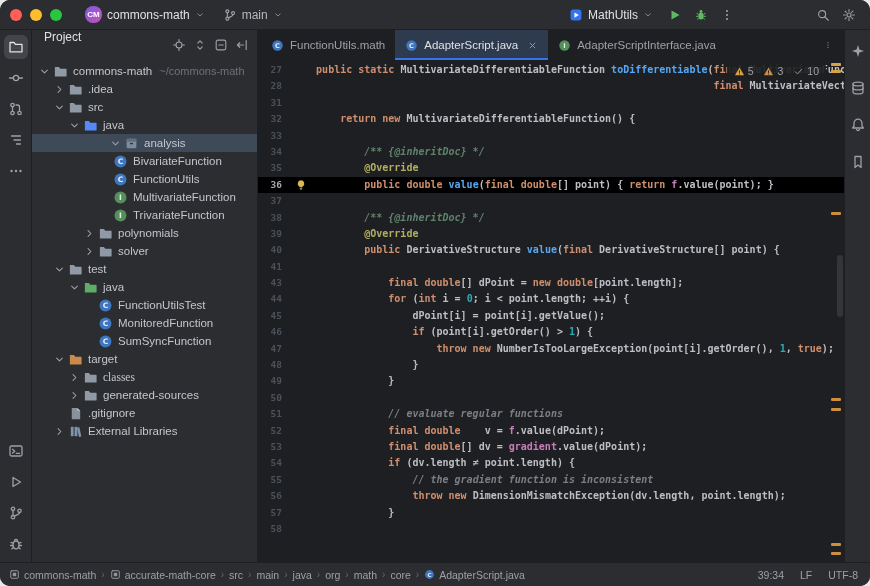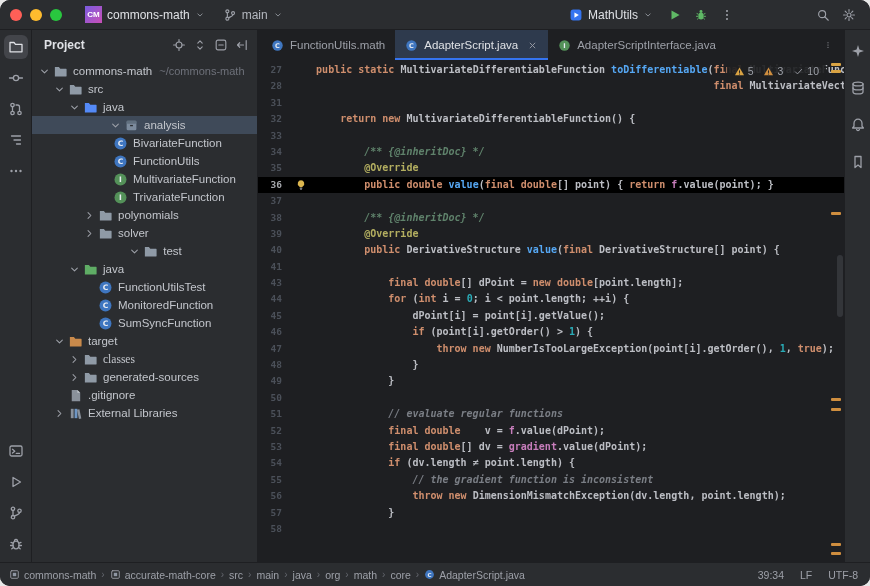--- a/index.html
+++ b/index.html
@@ -11,41 +11,41 @@
   }
   
   .titlebar{height:30px;background:#2b2d30;border-bottom:1px solid #1e1f22;
     display:flex;align-items:center;padding:0 10px;gap:4px;}
   .lights{display:flex;gap:8px;margin-right:12px;}
   .light{width:12px;height:12px;border-radius:50%;}
   .light.red{background:#ff5f57}.light.yellow{background:#febc2e}.light.green{background:#29c73f}
   .tb-widget{display:flex;align-items:center;gap:5px;padding:3px 7px;border-radius:5px;}
   .tb-label{font-size:12px;color:#dfe1e5;}
   .tb-label.dim{color:#b4b8bf;}
-  .cmbadge{width:17px;height:17px;border-radius:0;background:linear-gradient(135deg,#7a5ce0,#c94fb6);
+  .cmbadge{width:17px;height:17px;border-radius:8px;background:linear-gradient(135deg,#7a5ce0,#c94fb6);
     color:#fff;font-size:8px;font-weight:bold;display:flex;align-items:center;justify-content:center;}
   .tb-spacer{flex:1;}
   .tb-btn{background:none;border:none;padding:4px;border-radius:5px;display:flex;align-items:center;cursor:default;}
   .ic{display:inline-flex;line-height:0;}
   .ic svg{width:100%;height:100%;}
   .ic10{width:10px;height:10px;}
   .ic14{width:14px;height:14px;}
   .gap66{width:66px;}
   
   .main{display:flex;height:532px;}
   .activity{width:32px;background:#2b2d30;border-right:1px solid #1e1f22;display:flex;
     flex-direction:column;align-items:center;padding:5px 0 6px;gap:7px;}
   .abtn{width:24px;height:24px;border-radius:6px;display:flex;align-items:center;justify-content:center;}
   .abtn.active{background:#43454a;}
   .abtn .ic{width:16px;height:16px;}
   .aspacer{flex:1;}
   
   .panel{width:226px;background:#2b2d30;border-right:1px solid #1e1f22;display:flex;flex-direction:column;}
-  .phead{height:30px;display:flex;align-items:center;padding:0 8px 0 12px;
-    font-size:12px;font-weight:bold;color:#dfe1e5;flex:0 0 auto;gap:18px;}
+  .phead{height:30px;display:flex;padding:0 8px 0 12px;
+    font-size:12px;font-weight:normal;color:#dfe1e5;flex:0 0 auto;gap:18px;}
   .ptools{margin-left:auto;display:flex;gap:7px;align-items:center;}
   .ptools .ic{width:14px;height:14px;}
   .tree{flex:1;overflow:hidden;padding-top:2px;}
   .trow{height:18px;display:flex;align-items:center;font-size:11.5px;color:#c3c6cc;white-space:nowrap;overflow:hidden;}
   .trow.sel{background:#3f4a59;}
   .chev{width:13px;height:13px;flex:0 0 13px;}
   .ti{width:15px;height:15px;flex:0 0 15px;margin:0 5px 0 2px;}
   .thint{color:#6e717a;margin-left:7px;font-size:11px;}
   
   .editor-wrap{flex:1;min-width:0;display:flex;flex-direction:column;background:#1e1f22;}
@@ -304,20 +304,33 @@
               <svg viewBox="0 0 16 16">
                 <path d="M2 3.2h4.3l1.5 1.9H14a.5.5 0 0 1 .5.5v7.2a.5.5 0 0 1-.5.5H2z" fill="#8f9aa6"></path>
               </svg>
             </span>
             <span>commons-math</span>
             <span class="thint">~/commons-math</span>
           </div>
           <div class="trow" style="padding-left: 21px;">
             <span class="ic chev">
               <svg viewBox="0 0 16 16">
+                <path d="M6.2 4.5 9.7 8l-3.5 3.5" stroke="#9da0a8" stroke-width="1.3" fill="none" stroke-linecap="round" stroke-linejoin="round"></path>
+              </svg>
+            </span>
+            <span class="ic ti">
+              <svg viewBox="0 0 16 16">
+                <path d="M2 3.2h4.3l1.5 1.9H14a.5.5 0 0 1 .5.5v7.2a.5.5 0 0 1-.5.5H2z" fill="#8f9aa6"></path>
+              </svg>
+            </span>
+            <span>.idea</span>
+          </div>
+          <div class="trow" style="padding-left: 21px;">
+            <span class="ic chev">
+              <svg viewBox="0 0 16 16">
                 <path d="M4.5 6.2 8 9.7l3.5-3.5" stroke="#9da0a8" stroke-width="1.3" fill="none" stroke-linecap="round" stroke-linejoin="round"></path>
               </svg>
             </span>
             <span class="ic ti">
               <svg viewBox="0 0 16 16">
                 <path d="M2 3.2h4.3l1.5 1.9H14a.5.5 0 0 1 .5.5v7.2a.5.5 0 0 1-.5.5H2z" fill="#8f9aa6"></path>
               </svg>
             </span>
             <span>src</span>
           </div>
@@ -408,21 +421,21 @@
                 <path d="M6.2 4.5 9.7 8l-3.5 3.5" stroke="#9da0a8" stroke-width="1.3" fill="none" stroke-linecap="round" stroke-linejoin="round"></path>
               </svg>
             </span>
             <span class="ic ti">
               <svg viewBox="0 0 16 16">
                 <path d="M2 3.2h4.3l1.5 1.9H14a.5.5 0 0 1 .5.5v7.2a.5.5 0 0 1-.5.5H2z" fill="#8f9aa6"></path>
               </svg>
             </span>
             <span>solver</span>
           </div>
-          <div class="trow" style="padding-left: 21px; justify-content: center;">
+          <div class="trow" style="padding-left: 21px;">
             <span class="ic chev">
               <svg viewBox="0 0 16 16">
                 <path d="M4.5 6.2 8 9.7l3.5-3.5" stroke="#9da0a8" stroke-width="1.3" fill="none" stroke-linecap="round" stroke-linejoin="round"></path>
               </svg>
             </span>
             <span class="ic ti">
               <svg viewBox="0 0 16 16">
                 <path d="M2 3.2h4.3l1.5 1.9H14a.5.5 0 0 1 .5.5v7.2a.5.5 0 0 1-.5.5H2z" fill="#8f9aa6"></path>
               </svg>
             </span>

